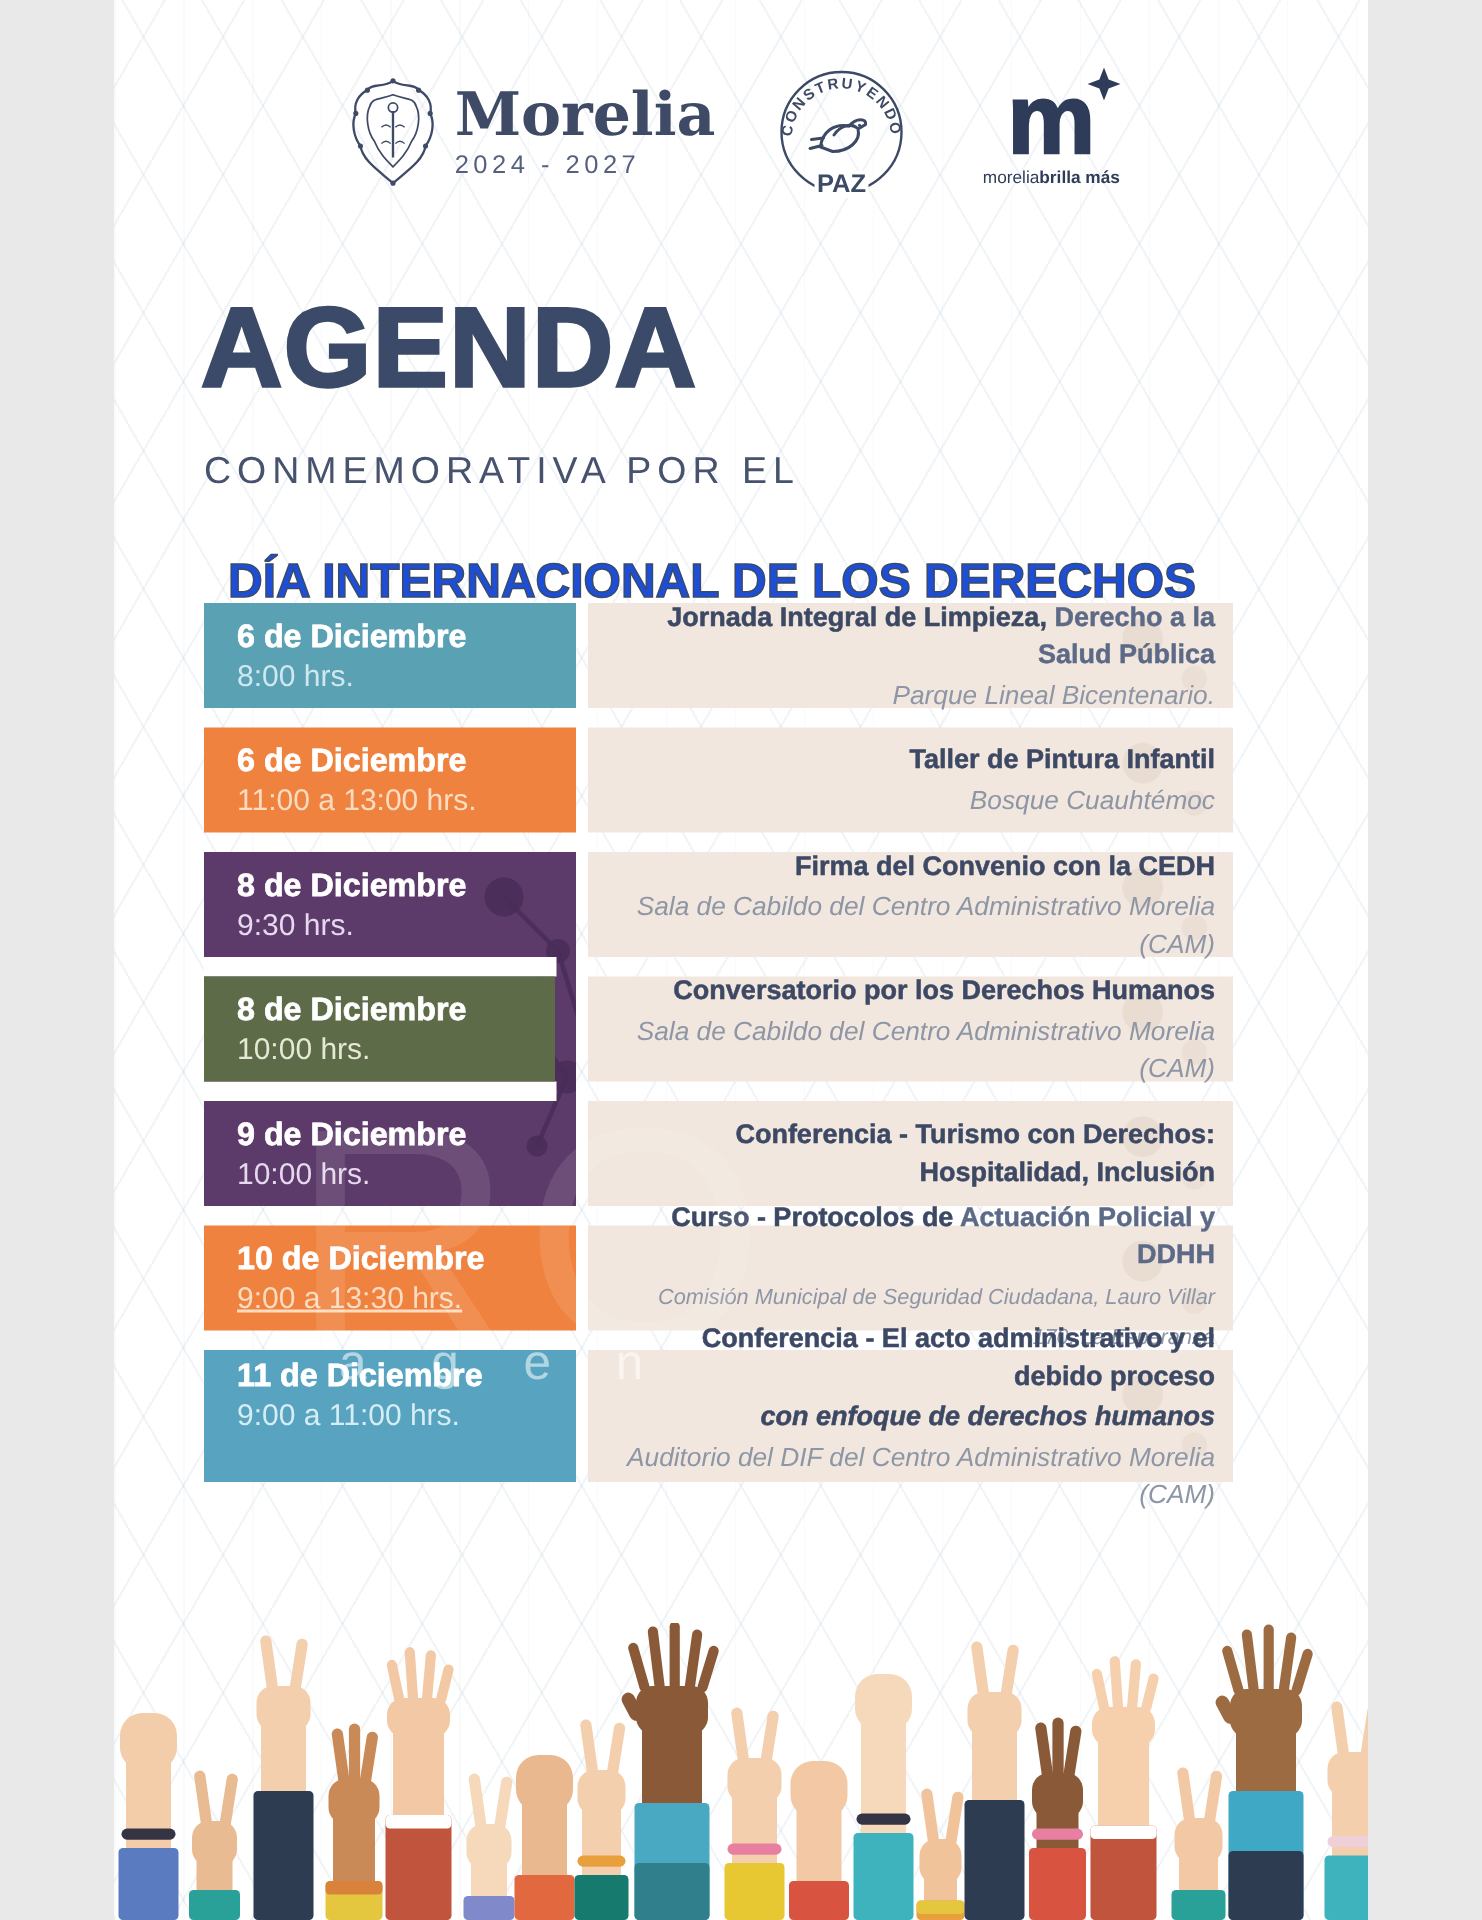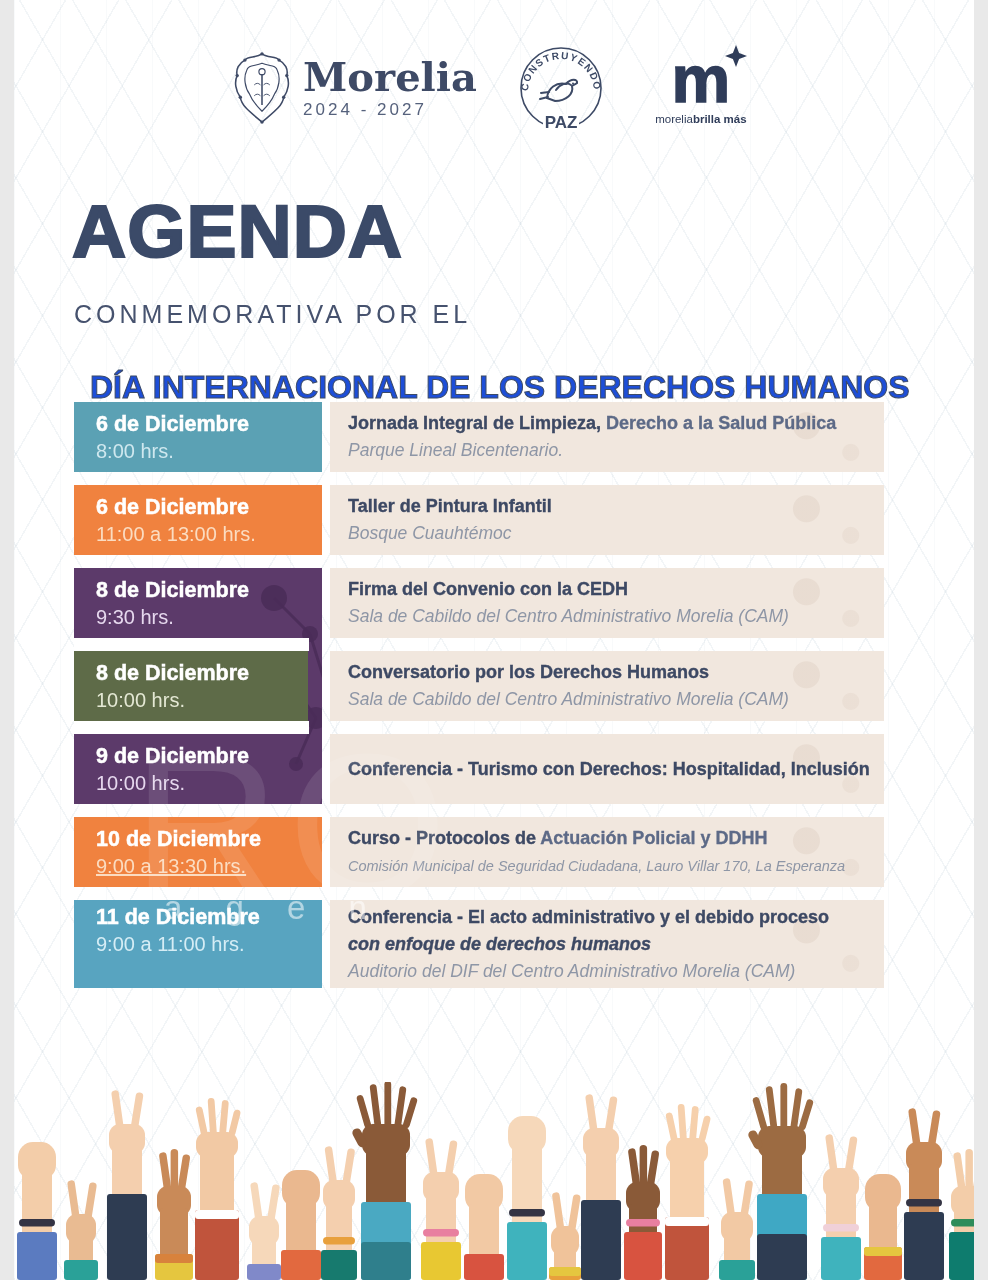--- a/index.html
+++ b/index.html
@@ -1,16 +1,16 @@
 <!DOCTYPE html>
 <html><head>
 <meta charset="utf-8">
 <style>
   html,body{margin:0;padding:0;background:#e9e9e9;}
-  .page{position:relative;width:960px;height:1280px;margin:0 auto;background:#ffffff;
+  .page{position:relative;width:836px;height:1280px;margin:0 auto;background:#ffffff;
         overflow:hidden;font-family:"Liberation Sans",sans-serif;}
   
   .page::before{content:"";position:absolute;inset:0;z-index:0;pointer-events:none;
     background-image:
       repeating-linear-gradient(60deg,  rgba(130,160,180,.10) 0 1.5px, transparent 1.5px 46px),
       repeating-linear-gradient(-60deg, rgba(130,160,180,.10) 0 1.5px, transparent 1.5px 46px),
       repeating-linear-gradient(90deg,  rgba(130,160,180,.05) 0 1px,   transparent 1px 46px);}
 
   
   .header{position:absolute;top:44px;left:0;width:100%;display:flex;justify-content:center;
@@ -44,21 +44,21 @@
   .date-block{flex:0 0 248px;box-sizing:border-box;padding:9px 0 0 22px;margin-right:8px;}
   .event-row.tall .date-block{padding-top:4px;}
   .date-block.purple{background:transparent;}
   .date-block.olive{background:linear-gradient(90deg,#5e6b48 0 234px,transparent 234px);}
   .date-line{font-size:21.5px;font-weight:700;color:#ffffff;-webkit-text-stroke:.5px #ffffff;line-height:1.25;}
   .time-line{font-size:20px;line-height:1.3;}
   .info-panel{flex:1;background:#f1e7de;display:flex;flex-direction:column;justify-content:center;
       box-sizing:border-box;padding:4px 12px 4px 18px;
       background-image:radial-gradient(circle at 86% 34%, rgba(214,196,182,.30) 0 13px, transparent 14px),
                        radial-gradient(circle at 94% 72%, rgba(214,196,182,.22) 0 8px,  transparent 9px);}
-  .info-line{font-size:18px;line-height:25px;}
+  .info-line{font-size:18px;line-height:25px;text-align:right;}
   .info-line + .info-line{margin-top:2px;font-style:italic;}
   .seg-dark{color:#3d4964;font-weight:700;-webkit-text-stroke:.35px #3d4964;}
   .seg-light{color:#5d6a87;font-weight:700;-webkit-text-stroke:.3px #5d6a87;}
   .seg-loc{color:#8e96a6;font-size:17.5px;}
   .seg-locsmall{color:#8e96a6;font-size:14.5px;}
 
   
   .wm-big{position:absolute;left:118px;top:722px;font-size:205px;font-weight:400;letter-spacing:8px;
           color:rgba(255,255,255,.10);z-index:3;line-height:1;pointer-events:none;}
   .wm-small{position:absolute;left:150px;top:889px;font-size:33px;letter-spacing:17px;font-weight:400;

